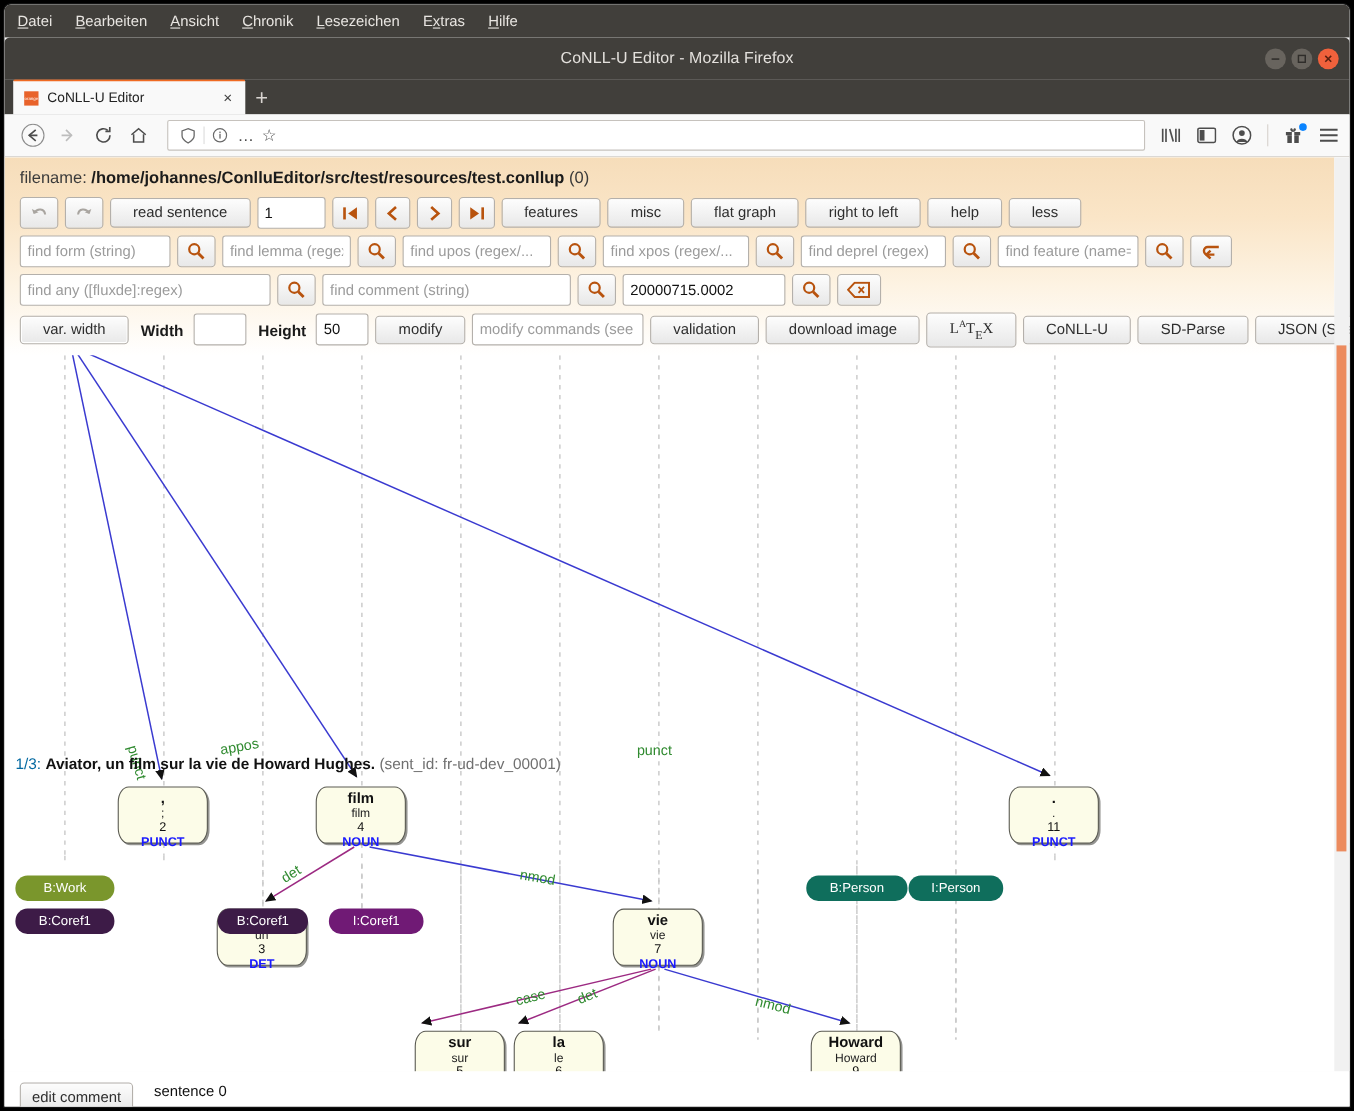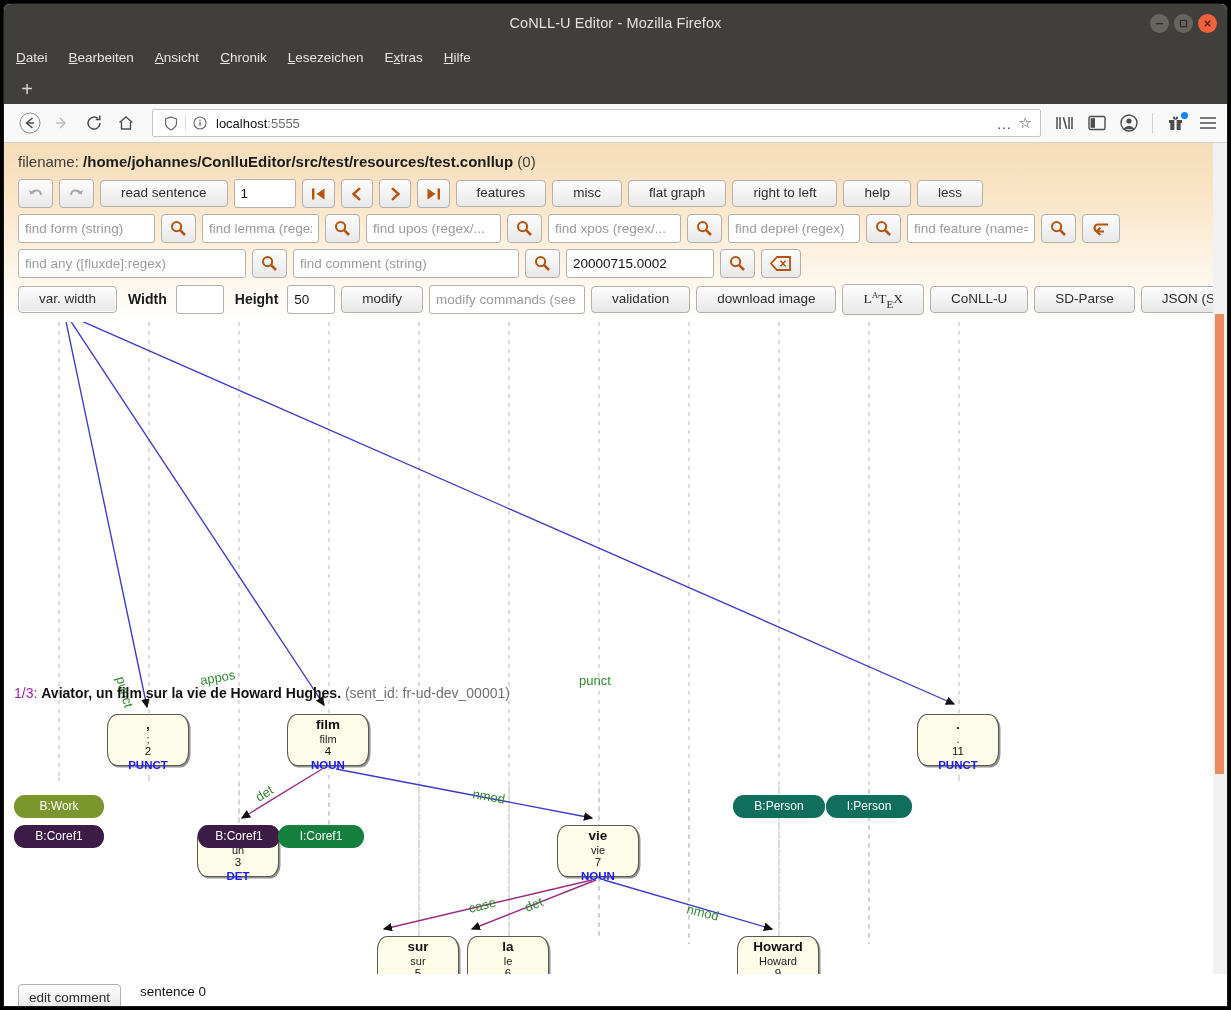--- a/index.html
+++ b/index.html
@@ -113,21 +113,21 @@
     font-size:13.5px; color:#111; padding:5px 6px; height:29px; line-height:1.2;
     font-family:"Liberation Sans", sans-serif;
   }
   .inp::placeholder { color:#9b9b9b; }
   .lblbold { font-size:14px; font-weight:bold; color:#1a1a1a; padding:0 3px 0 5px; }
 
   
   #graph { position:relative; width:1209px; height:622px; background:#fff; }
   #graphsvg { position:absolute; left:0; top:0; }
   .sentline { position:absolute; left:10px; top:363px; font-size:14px; color:#111; white-space:nowrap; }
-  .sentline .idx { color:#a21caf; }
+  .sentline .idx { color:#0369a1; }
   .sentline .txt { font-weight:bold; }
   .sentline .sid { color:#707070; }
 
   .node {
     position:absolute; width:82px; height:52px;
     background:#fcfce8; border:1.4px solid #5a5a52; border-radius:10px/14px;
     box-shadow:1.5px 1.5px 0 rgba(60,60,55,.55);
     text-align:center; padding-top:3px;
   }
   .node .form { font-size:13.5px; font-weight:bold; color:#111; line-height:1.1; }
@@ -148,53 +148,58 @@
     background:linear-gradient(to bottom,#fdfdfd,#e6e6e6);
     border:1px solid #b4b0ab; border-radius:4px; font-size:13.5px; color:#2e2e2e;
     padding:5px 10px 6px;
   }
   #footer .ftext { position:absolute; left:136px; top:8px; font-size:13.5px; color:#111; line-height:1.55; }
 </style>
 </head>
 <body>
 
 <div id="window">
-
-  <div id="titlebar">
-    <div class="title">CoNLL-U Editor - Mozilla Firefox</div>
-    <div class="wbtns">
-      <div class="wbtn min">
-        <svg width="9" height="9" viewBox="0 0 9 9">
-            <rect x="1" y="4" width="7" height="1.4" fill="#2f2d2a"></rect>
-          </svg>
-      </div>
-      <div class="wbtn max">
-        <svg width="9" height="9" viewBox="0 0 9 9">
-            <rect x="1.4" y="1.4" width="6.2" height="6.2" fill="none" stroke="#2f2d2a" stroke-width="1.3"></rect>
-          </svg>
-      </div>
-      <div class="wbtn close">
-        <svg width="9" height="9" viewBox="0 0 9 9">
-            <path d="M1.8 1.8 L7.2 7.2 M7.2 1.8 L1.8 7.2" stroke="#5c2010" stroke-width="1.4"></path>
-          </svg>
-      </div>
-    </div>
-  </div>
 
   <div id="menubar">
     <div class="mi"><u>D</u>atei</div>
     <div class="mi"><u>B</u>earbeiten</div>
     <div class="mi"><u>A</u>nsicht</div>
     <div class="mi"><u>C</u>hronik</div>
     <div class="mi"><u>L</u>esezeichen</div>
     <div class="mi">E<u>x</u>tras</div>
     <div class="mi"><u>H</u>ilfe</div>
   </div>
 
+  <div id="titlebar">
+    <div class="title">CoNLL-U Editor - Mozilla Firefox</div>
+    <div class="wbtns">
+      <div class="wbtn min">
+        <svg width="9" height="9" viewBox="0 0 9 9">
+            <rect x="1" y="4" width="7" height="1.4" fill="#2f2d2a"></rect>
+          </svg>
+      </div>
+      <div class="wbtn max">
+        <svg width="9" height="9" viewBox="0 0 9 9">
+            <rect x="1.4" y="1.4" width="6.2" height="6.2" fill="none" stroke="#2f2d2a" stroke-width="1.3"></rect>
+          </svg>
+      </div>
+      <div class="wbtn close">
+        <svg width="9" height="9" viewBox="0 0 9 9">
+            <path d="M1.8 1.8 L7.2 7.2 M7.2 1.8 L1.8 7.2" stroke="#5c2010" stroke-width="1.4"></path>
+          </svg>
+      </div>
+    </div>
+  </div>
+
   <div id="tabstrip">
+    <div class="tab">
+      <div class="favicon">orange</div>
+      <div class="tlabel">CoNLL-U Editor</div>
+      <div class="tclose">×</div>
+    </div>
     <div class="newtab">+</div>
   </div>
 
   <div id="navbar">
     <div class="navbtn back">
       <svg width="22" height="22" viewBox="0 0 22 22">
           <circle cx="11" cy="11" r="10" fill="none" stroke="#8d8d8d" stroke-width="1"></circle>
           <path d="M13.5 6 L7.5 11 L13.5 16" fill="none" stroke="#4c4c4c" stroke-width="1.5"></path>
           <path d="M7.5 11 H15" stroke="#4c4c4c" stroke-width="1.5"></path>
         </svg>
@@ -225,21 +230,20 @@
           </svg>
       </div>
       <div class="sep"></div>
       <div class="ico">
         <svg width="14" height="14" viewBox="0 0 14 14">
             <circle cx="7" cy="7" r="6" fill="none" stroke="#6a6a6a" stroke-width="1.1"></circle>
             <rect x="6.4" y="5.7" width="1.2" height="4.3" fill="#6a6a6a"></rect>
             <rect x="6.4" y="3.6" width="1.2" height="1.4" fill="#6a6a6a"></rect>
           </svg>
       </div>
-      <div class="urltext"><span class="host">localhost</span><span class="port">:5555</span></div>
       <div class="dots">…</div>
       <div class="star">☆</div>
     </div>
 
     <div class="toolicons">
       <div class="ti">
         <svg width="19" height="16" viewBox="0 0 19 16">
             <g stroke="#4d4d4d" stroke-width="1.5">
               <path d="M2 2 V14"></path>
               <path d="M5 2 V14"></path>
@@ -556,21 +560,21 @@
             <div class="form">Howard</div>
             <div class="lemma">Howard</div>
             <div class="id">9</div>
           </div>
         </div>
       <div id="words"></div>
       <div id="chips">
           <div class="chip" style="left: 10px; top: 473px; width: 90px; background: rgb(122, 150, 44);">B:Work</div>
           <div class="chip" style="left: 10px; top: 503px; width: 90px; background: rgb(61, 27, 71);">B:Coref1</div>
           <div class="chip" style="left: 194px; top: 503px; width: 82px; background: rgb(61, 27, 71);">B:Coref1</div>
-          <div class="chip" style="left: 274px; top: 503px; width: 86px; background: #15803d;">I:Coref1</div>
+          <div class="chip" style="left: 295px; top: 503px; width: 86px; background: #701a75;">I:Coref1</div>
           <div class="chip" style="left: 729px; top: 473px; width: 92px; background: rgb(15, 110, 92);">B:Person</div>
           <div class="chip" style="left: 822px; top: 473px; width: 86px; background: rgb(15, 110, 92);">I:Person</div>
         </div>
     </div>
 
     <div id="pagescroll">
       <div class="thumb"></div>
     </div>
   </div>
 

